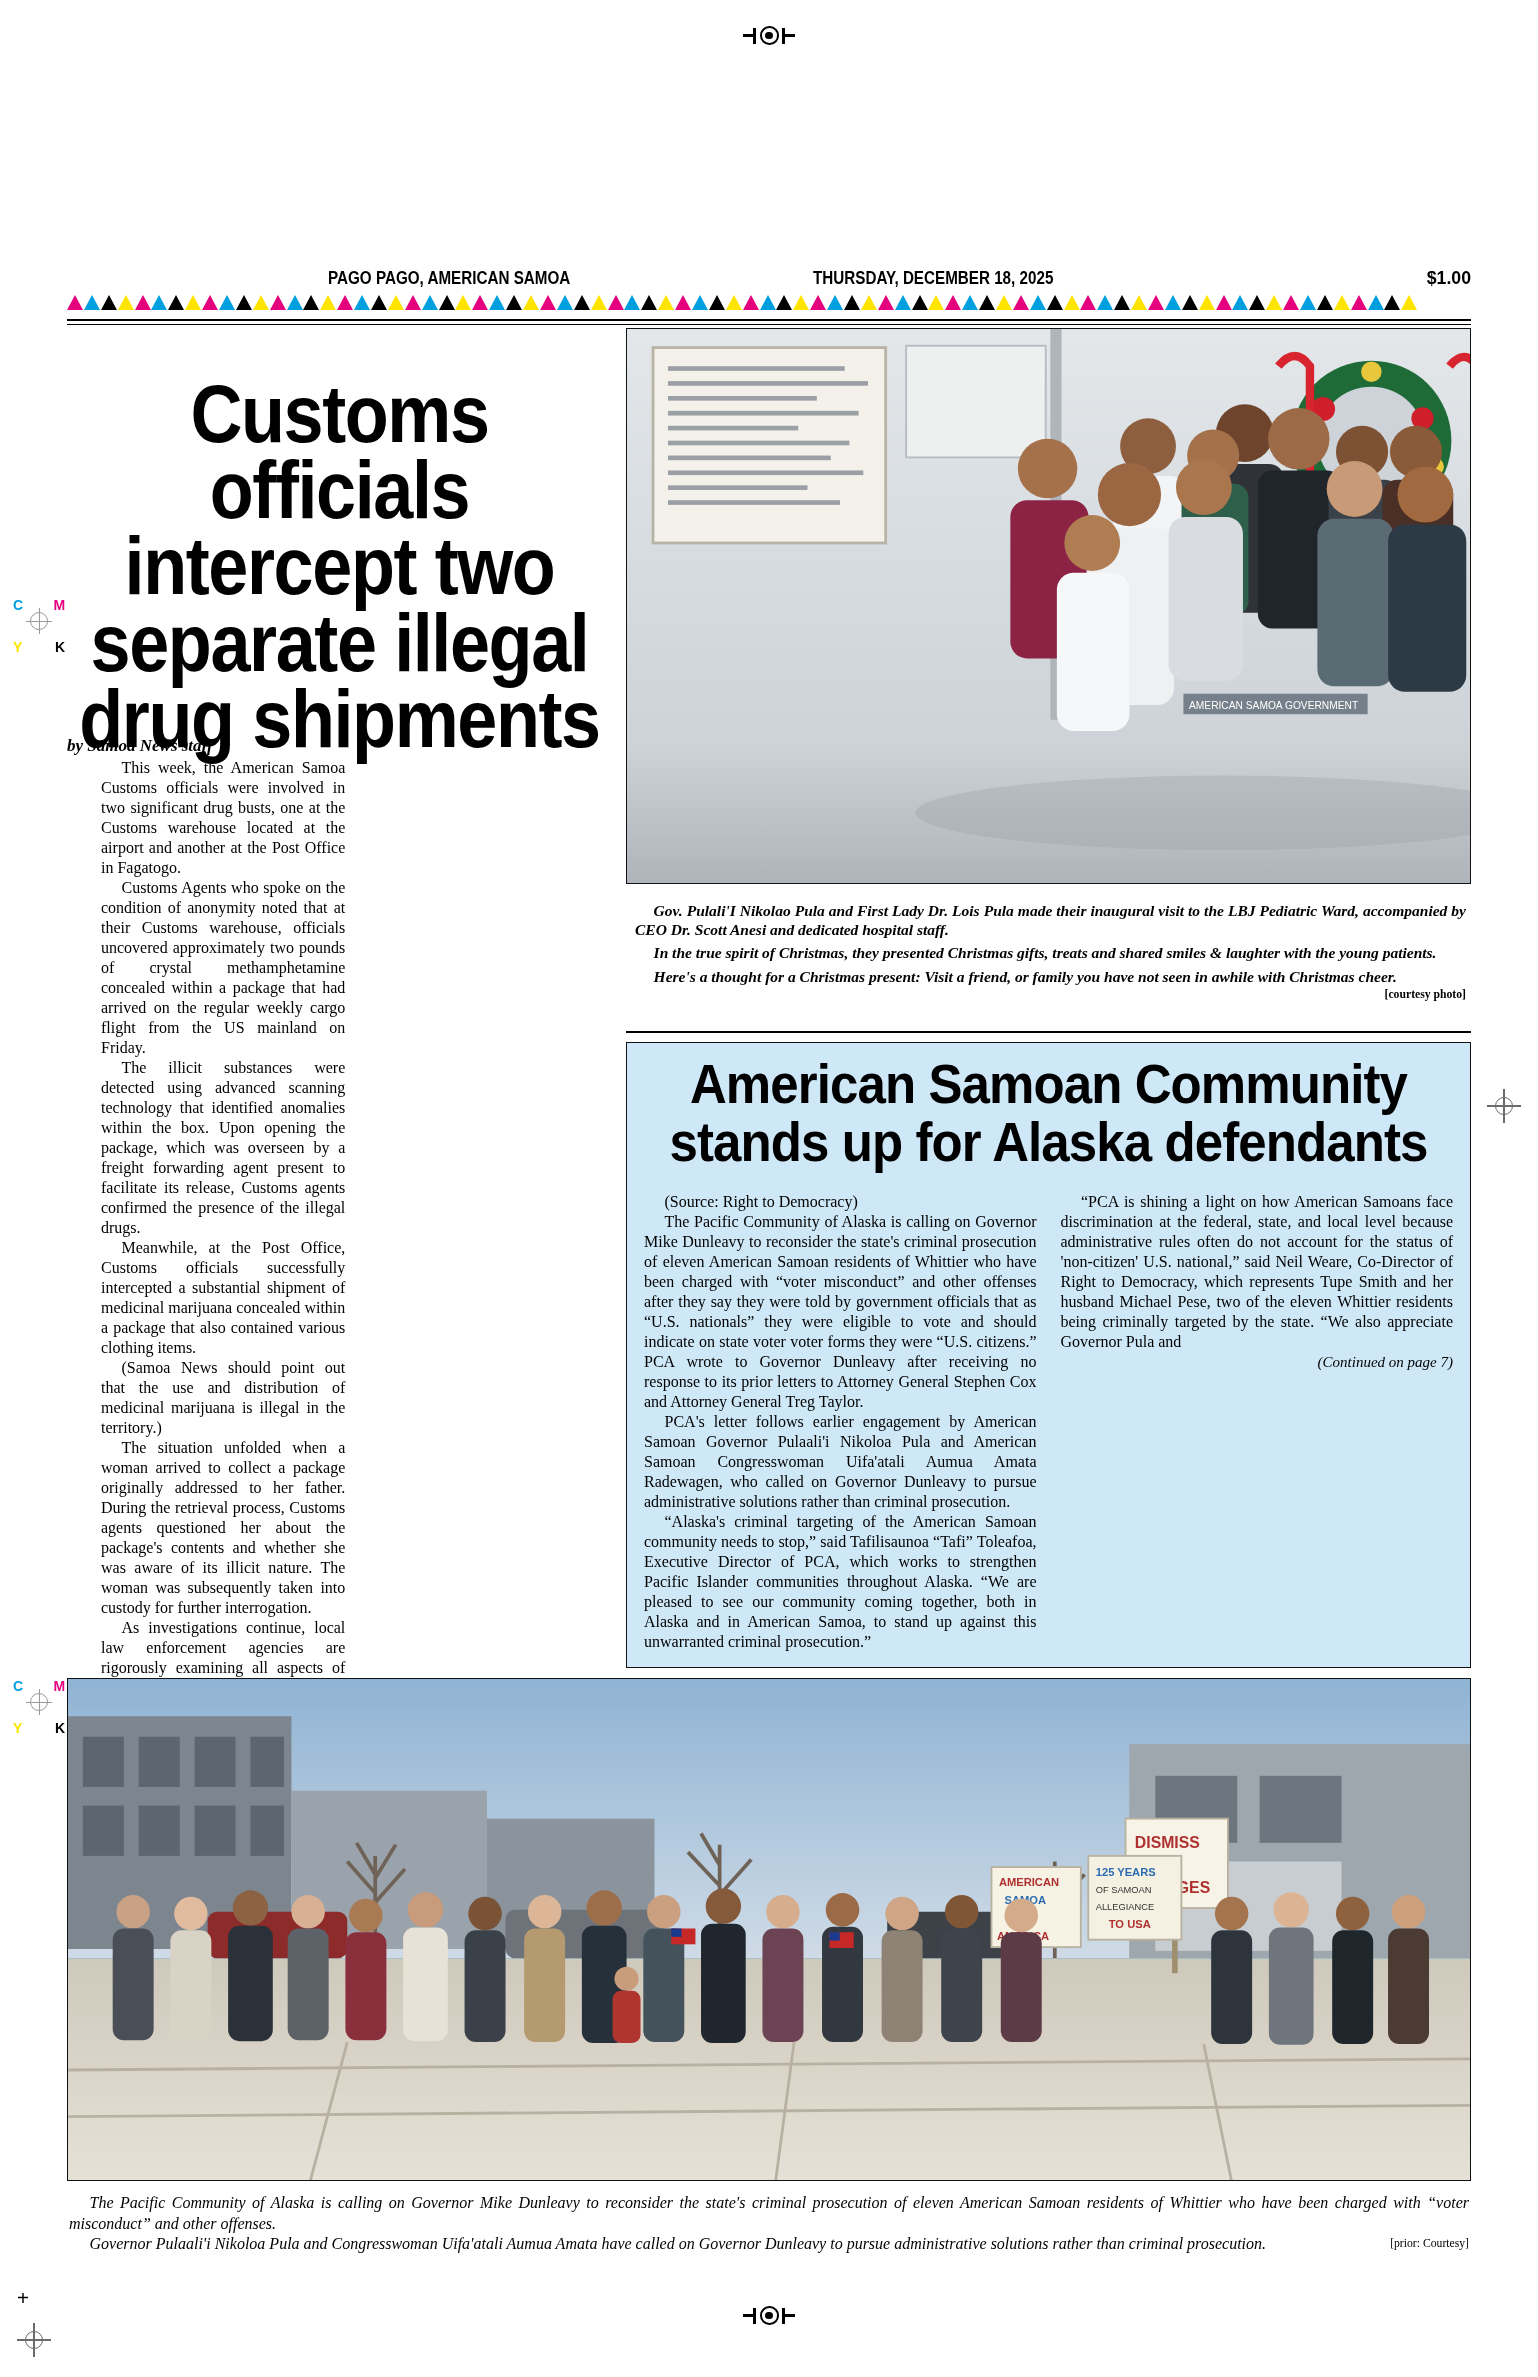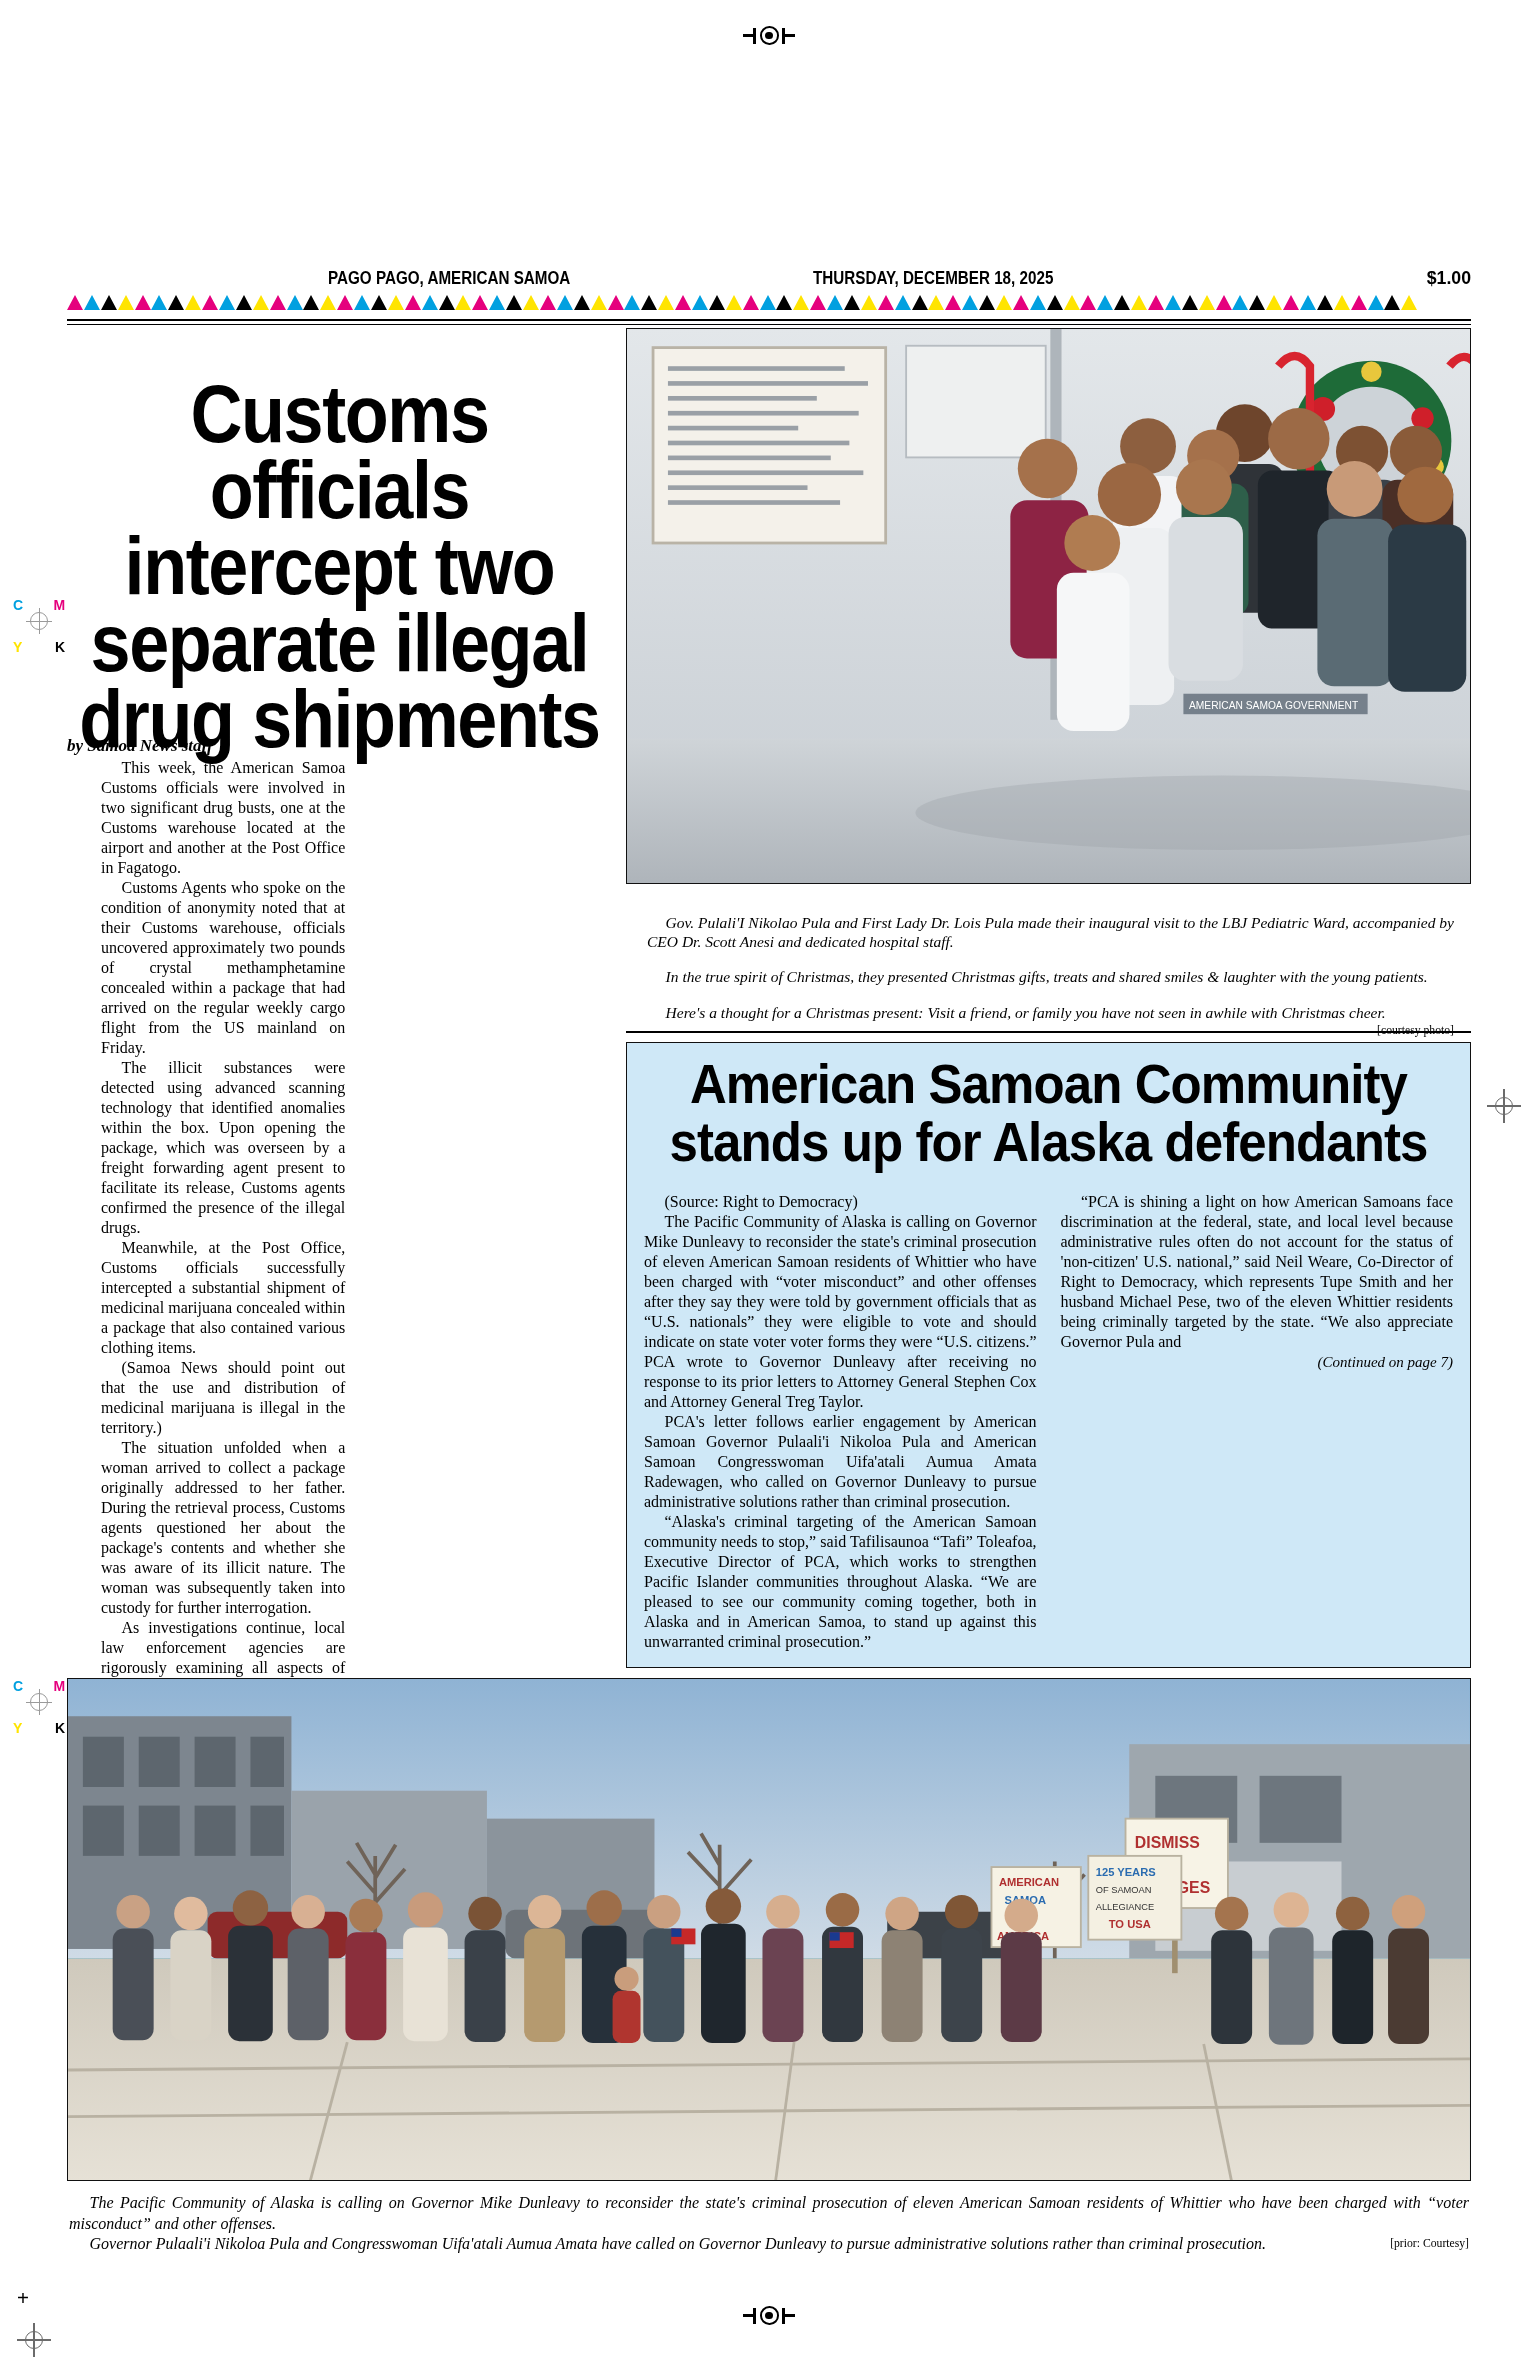--- a/index.html
+++ b/index.html
@@ -86,21 +86,21 @@
   
   .lead-body{position:absolute;left:67px;top:736px;width:545px;}
   .byline{font-family:"Liberation Serif",serif;font-weight:bold;font-style:italic;font-size:17px;margin-bottom:1.9px;}
   .cols2{column-count:2;column-gap:22.4px;column-fill:auto;}
   .bodytext{font-size:16px;line-height:20px;text-align:justify;hyphens:auto;margin-left:34px;}
   .bodytext p{margin:0;text-indent:20.5px;}
 
   
   .photo-top{position:absolute;left:626px;top:328px;width:845px;height:556px;border:1.9px solid #111;box-sizing:border-box;overflow:hidden;background:#c9cfd6;padding-left:22px;}
   .photo-cap{position:absolute;left:630px;top:897px;width:841px;font-style:italic;font-size:15.5px;line-height:18.6px;text-align:justify;}
-  .photo-cap p{margin:17px;text-indent:18.6px;}
+  .photo-cap p{margin:5px;text-indent:18.6px;font-weight:bold;}
   .credit{font-style:normal;font-size:11.7px;float:right;text-indent:0;}
 
   .rule-mid{position:absolute;left:626px;top:1031px;width:845px;height:0;border-top:2.3px solid #000;}
 
   
   .bluebox{
     position:absolute;left:626px;top:1042px;width:845px;height:626px;
     background:#cfe8f7;border:1.9px solid #111;box-sizing:border-box;overflow:hidden;
   }
   .blue-head{

